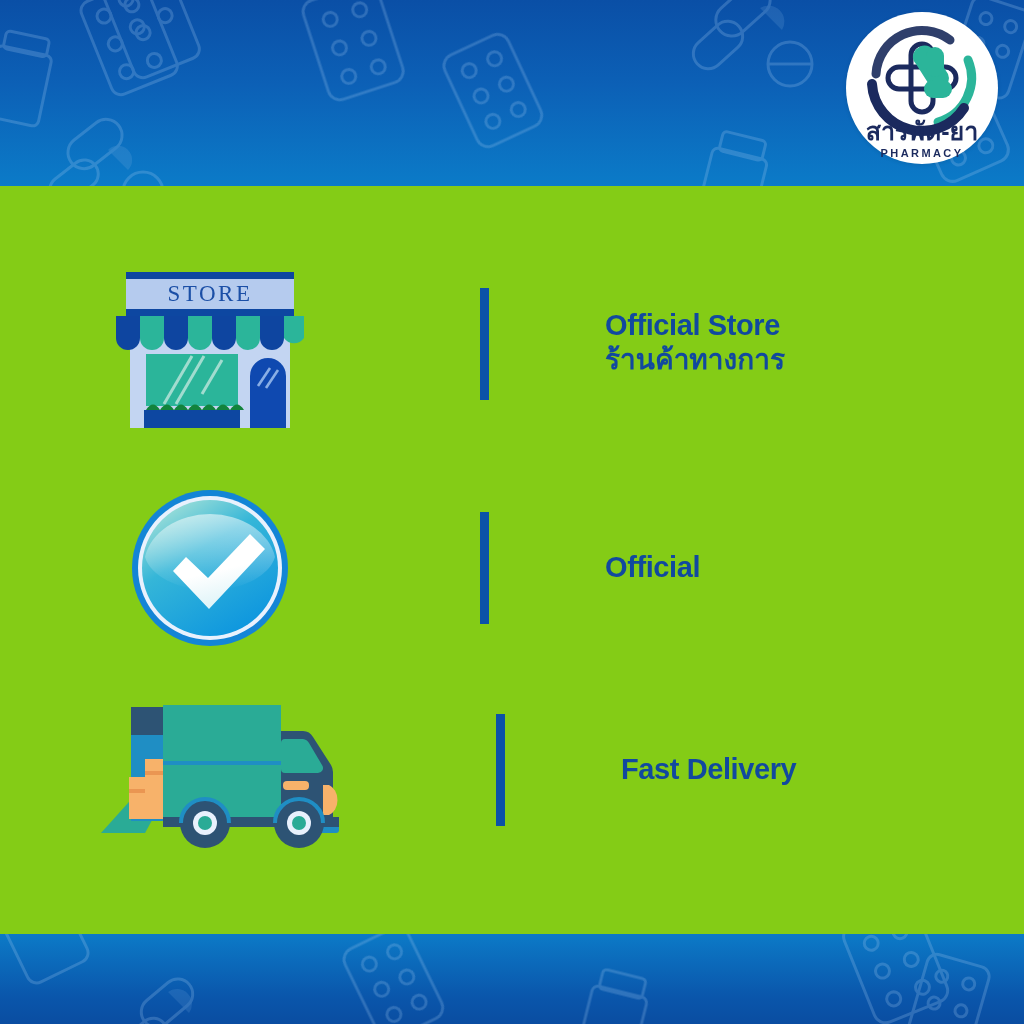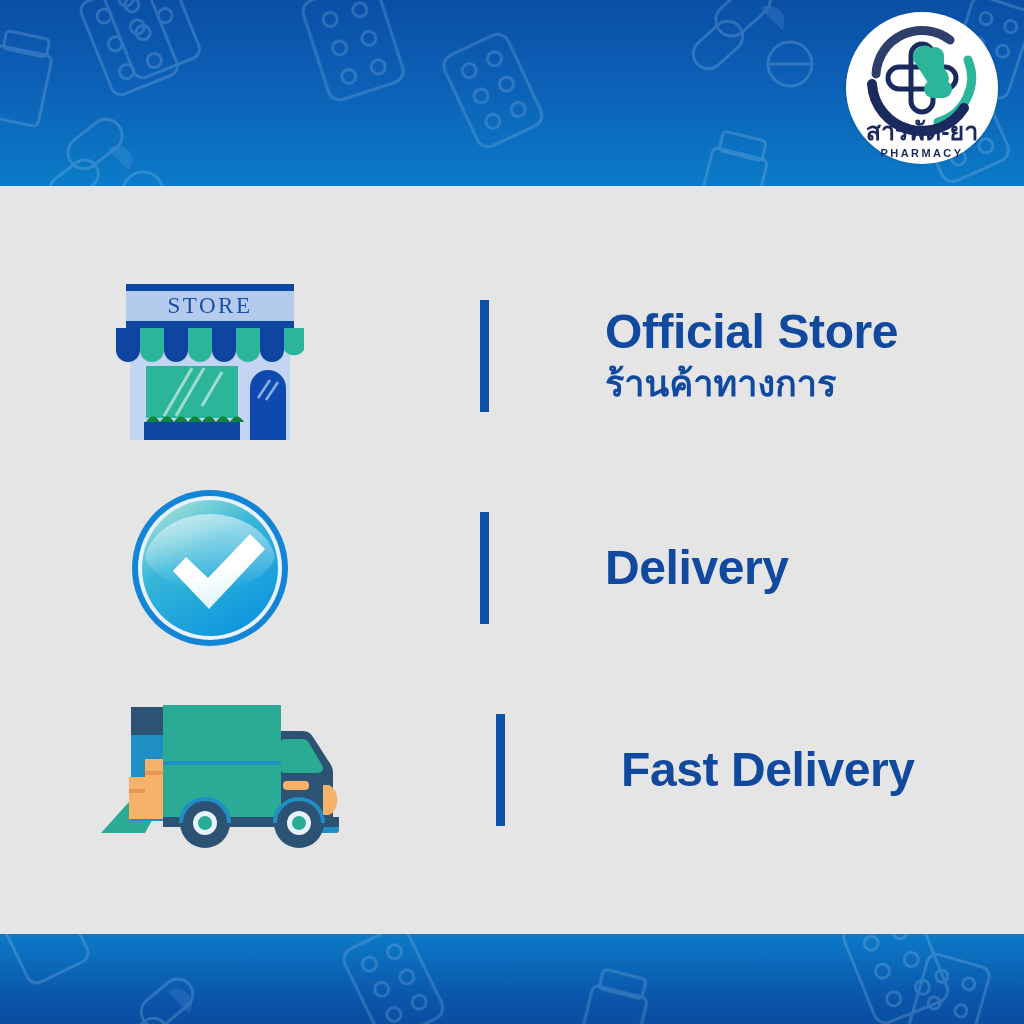--- a/index.html
+++ b/index.html
@@ -5,21 +5,21 @@
   html, body {
     margin: 0;
     padding: 0;
     background: #ffffff;
   }
   #canvas {
     position: relative;
     width: 1024px;
     height: 1024px;
     overflow: hidden;
-    background: #e5e5e5;
+    background: #84cc16;
     font-family: "Liberation Sans", "DejaVu Sans", sans-serif;
   }
 
   
   .band {
     position: absolute;
     left: 0;
     width: 1024px;
     overflow: hidden;
   }
@@ -54,21 +54,21 @@
 
   
   .row {
     position: absolute;
     left: 0;
     width: 1024px;
     height: 200px;
     display: flex;
     align-items: center;
   }
-  #row-0 { top: 256px; }
+  #row-0 { top: 244px; }
   #row-1 { top: 468px; }
   #row-2 { top: 670px; margin-left: 16px; }
 
   .icon-cell {
     position: relative;
     width: 420px;
     height: 200px;
     display: flex;
     align-items: center;
     justify-content: center;
@@ -81,34 +81,35 @@
     flex: none;
     margin-left: 60px;
   }
   .text-cell {
     margin-left: 116px;
     display: flex;
     flex-direction: column;
     justify-content: center;
   }
   .title-en {
-    font-size: 48px;
+    font-size: 29px;
     font-weight: bold;
     color: #11499f;
     letter-spacing: -0.4px;
     line-height: 1.14;
     white-space: nowrap;
   }
   .title-th {
-    font-size: 36px;
+    font-size: 28px;
     font-weight: bold;
     color: #11499f;
     line-height: 1.28;
     white-space: nowrap;
     margin-top: 2px;
+    font-family: Liberation Mono, monospace;
   }
 </style>
 </head>
 <body>
 
 <div id="canvas">
 
   <div class="band" id="header-band">
     <div class="pattern-layer">
       <svg width="1024" height="186" viewBox="0 0 1024 186" xmlns="http://www.w3.org/2000/svg">
@@ -288,21 +289,21 @@
         </defs>
         <circle cx="81" cy="81" r="78" fill="#1385d6"></circle>
         <circle cx="81" cy="81" r="72" fill="#e8f1fd"></circle>
         <circle cx="81" cy="81" r="68" fill="url(#cg)"></circle>
         <path d="M16 70 a66 52 0 0 1 130 0 a66 40 0 0 1 -130 0 z" fill="url(#hl)"></path>
         <path d="M44 84 l13 -14 l22 21 l42 -44 l15 15 l-56 60 z" fill="url(#tg)"></path>
       </svg>
     </div>
     <div class="divider"></div>
     <div class="text-cell">
-      <div class="title-en">Delivery</div>
+      <div class="title-en">Official</div>
     </div>
   </div>
 
   <div class="row" id="row-2">
     <div class="icon-cell">
       <svg width="250" height="155" viewBox="0 0 250 155" xmlns="http://www.w3.org/2000/svg">
 
         <path d="M0 140 l36 -40 h30 l-22 40 z" fill="#2aab96"></path>
 
         <rect x="30" y="14" width="46" height="28" fill="#2d5374"></rect>

